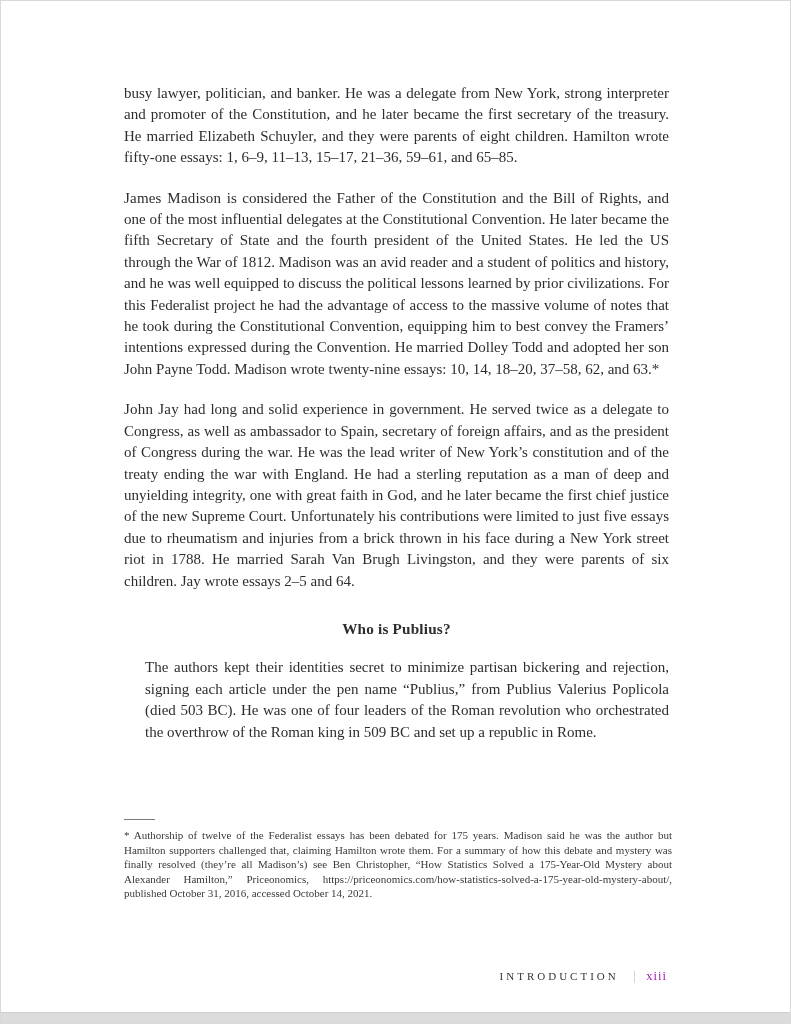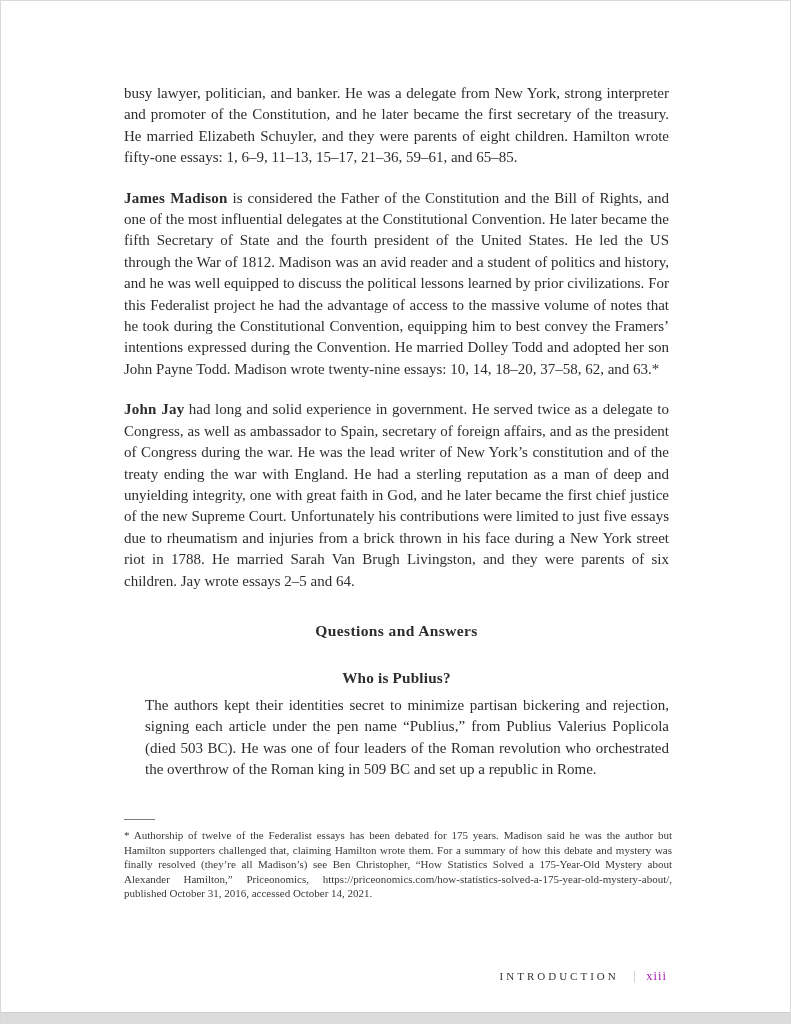--- a/index.html
+++ b/index.html
@@ -25,39 +25,39 @@
     position:absolute;
     left:123px; width:545px; top:82px;
   }
   .body-para{
     margin:0 0 19px 0;
     font-size:15px;
     line-height:21.4px;
     text-align:justify;
     text-justify:inter-word;
   }
-  .body-para .lead{ font-weight:bold; letter-spacing:.2px; }
+  .body-para .lead{ font-weight:normal; letter-spacing:.2px; }
   .section-heading{
     margin:28px 0 0 0;
     font-size:15.5px;
     line-height:21.4px;
     font-weight:bold;
     text-align:center;
     letter-spacing:.4px;
   }
   .question-heading{
     margin:26px 0 0 0;
     font-size:15.2px;
     line-height:21.4px;
     font-weight:bold;
     text-align:center;
     letter-spacing:.2px;
   }
   .answer-para{
-    margin:6px 0 0 21px;
+    margin:18px 0 0 21px;
     font-size:15px;
     line-height:21.4px;
     text-align:justify;
     text-justify:inter-word;
   }
   .footnote{
     position:absolute;
     left:123px; width:548px; top:818px;
   }
   .footnote-rule{
@@ -110,21 +110,20 @@
 <div class="page">
 
   <div class="content">
 
     <p class="body-para"><span class="lead"></span><span>busy lawyer, politician, and banker. He was a delegate from New York, strong interpreter and promoter of the Constitution, and he later became the first secretary of the treasury. He married Elizabeth Schuyler, and they were parents of eight children. Hamilton wrote fifty-one essays: 1, 6–9, 11–13, 15–17, 21–36, 59–61, and 65–85.</span></p>
 
     <p class="body-para"><span class="lead">James Madison</span><span> is considered the Father of the Constitution and the Bill of Rights, and one of the most influential delegates at the Constitutional Convention. He later became the fifth Secretary of State and the fourth president of the United States. He led the US through the War of 1812. Madison was an avid reader and a student of politics and history, and he was well equipped to discuss the political lessons learned by prior civilizations. For this Federalist project he had the advantage of access to the massive volume of notes that he took during the Constitutional Convention, equipping him to best convey the Framers’ intentions expressed during the Convention. He married Dolley Todd and adopted her son John Payne Todd. Madison wrote twenty-nine essays: 10, 14, 18–20, 37–58, 62, and 63.*</span></p>
 
     <p class="body-para"><span class="lead">John Jay</span><span> had long and solid experience in government. He served twice as a delegate to Congress, as well as ambassador to Spain, secretary of foreign affairs, and as the president of Congress during the war. He was the lead writer of New York’s constitution and of the treaty ending the war with England. He had a sterling reputation as a man of deep and unyielding integrity, one with great faith in God, and he later became the first chief justice of the new Supreme Court. Unfortunately his contributions were limited to just five essays due to rheumatism and injuries from a brick thrown in his face during a New York street riot in 1788. He married Sarah Van Brugh Livingston, and they were parents of six children. Jay wrote essays 2–5 and 64.</span></p>
 
-    <h2 class="section-heading">Questions and Answers</h2>
 
     <h3 class="question-heading">Who is Publius?</h3>
 
     <p class="answer-para">The authors kept their identities secret to minimize partisan bickering and rejection, signing each article under the pen name “Publius,” from Publius Valerius Poplicola (died 503 BC). He was one of four leaders of the Roman revolution who orchestrated the overthrow of the Roman king in 509 BC and set up a republic in Rome.</p>
 
   </div>
 
   <div class="footnote">
     <div class="footnote-rule"></div>
     <p class="footnote-text">* Authorship of twelve of the Federalist essays has been debated for 175 years. Madison said he was the author but Hamilton supporters challenged that, claiming Hamilton wrote them. For a summary of how this debate and mystery was finally resolved (they’re all Madison’s) see Ben Christopher, “How Statistics Solved a 175-Year-Old Mystery about Alexander Hamilton,” Priceonomics, https://priceonomics.com/how-statistics-solved-a-175-year-old-mystery-about/, published October 31, 2016, accessed October 14, 2021.</p>

